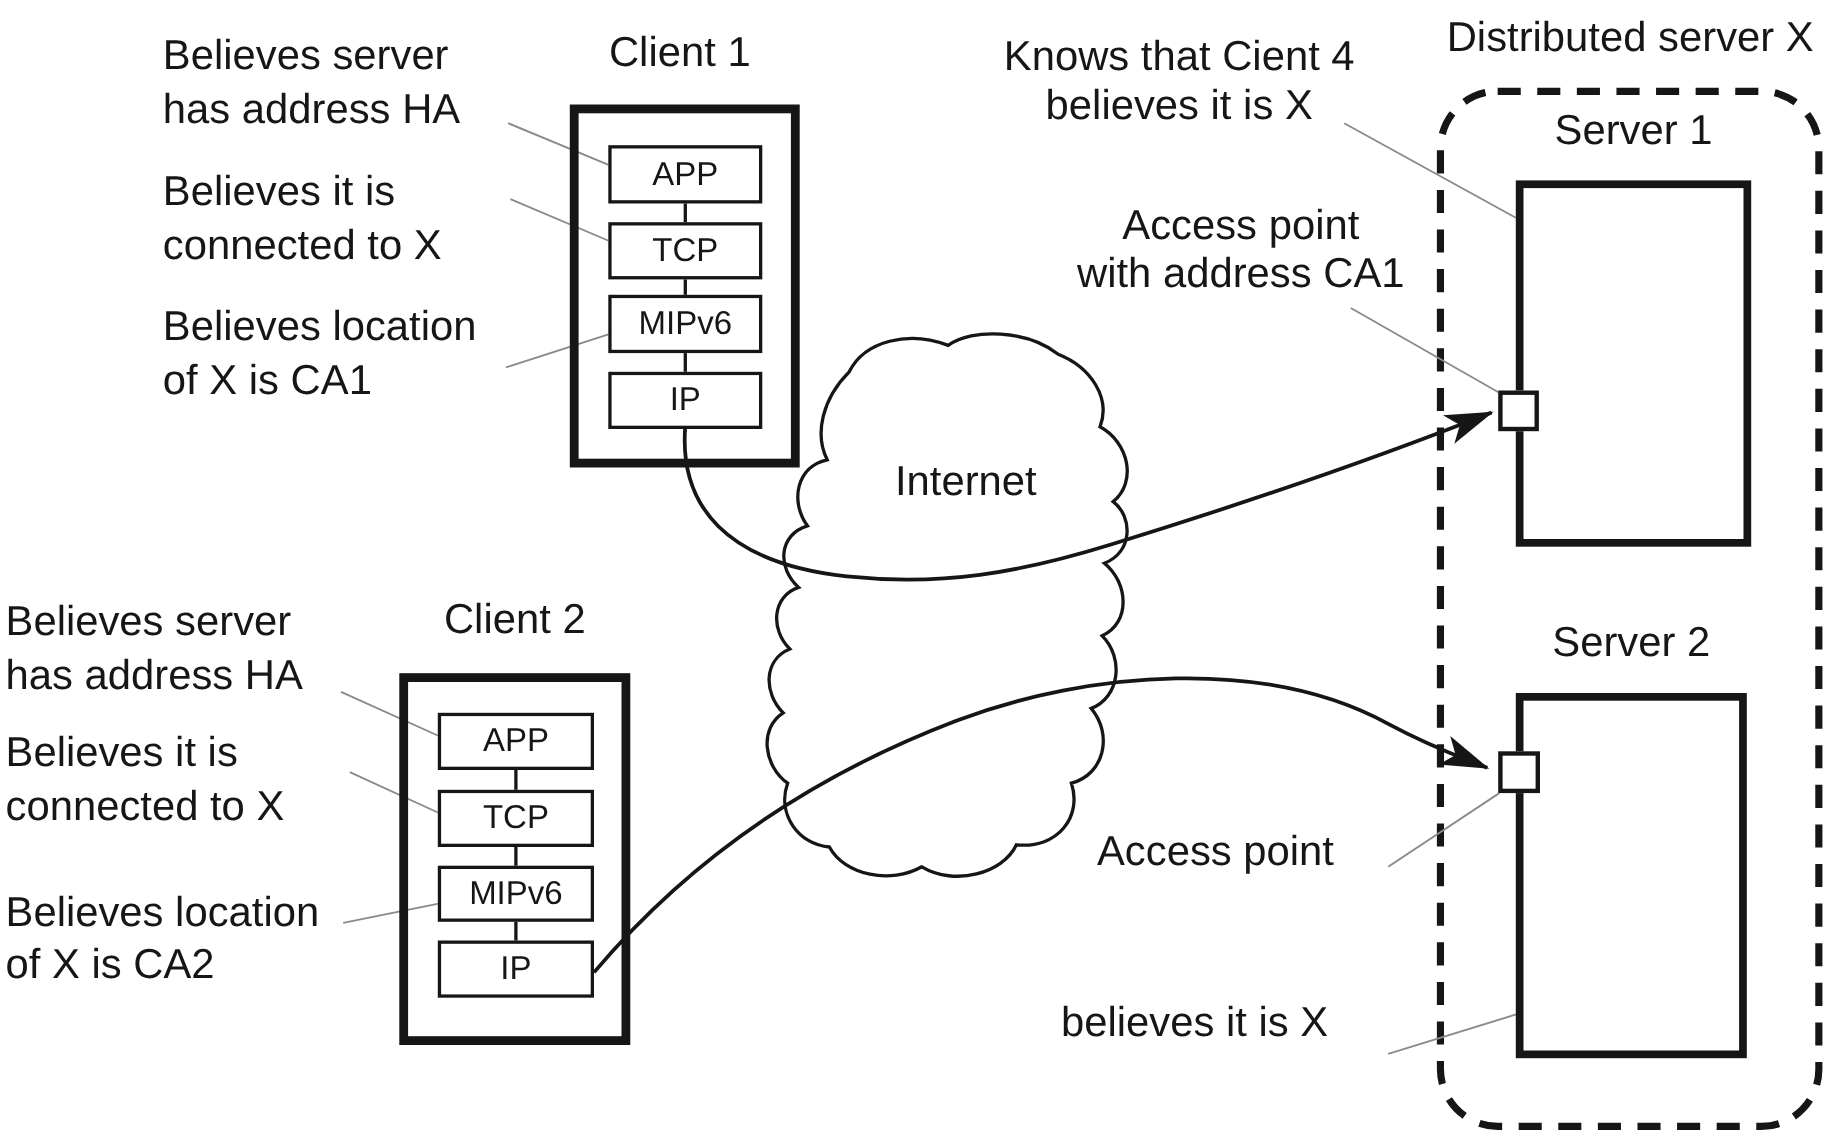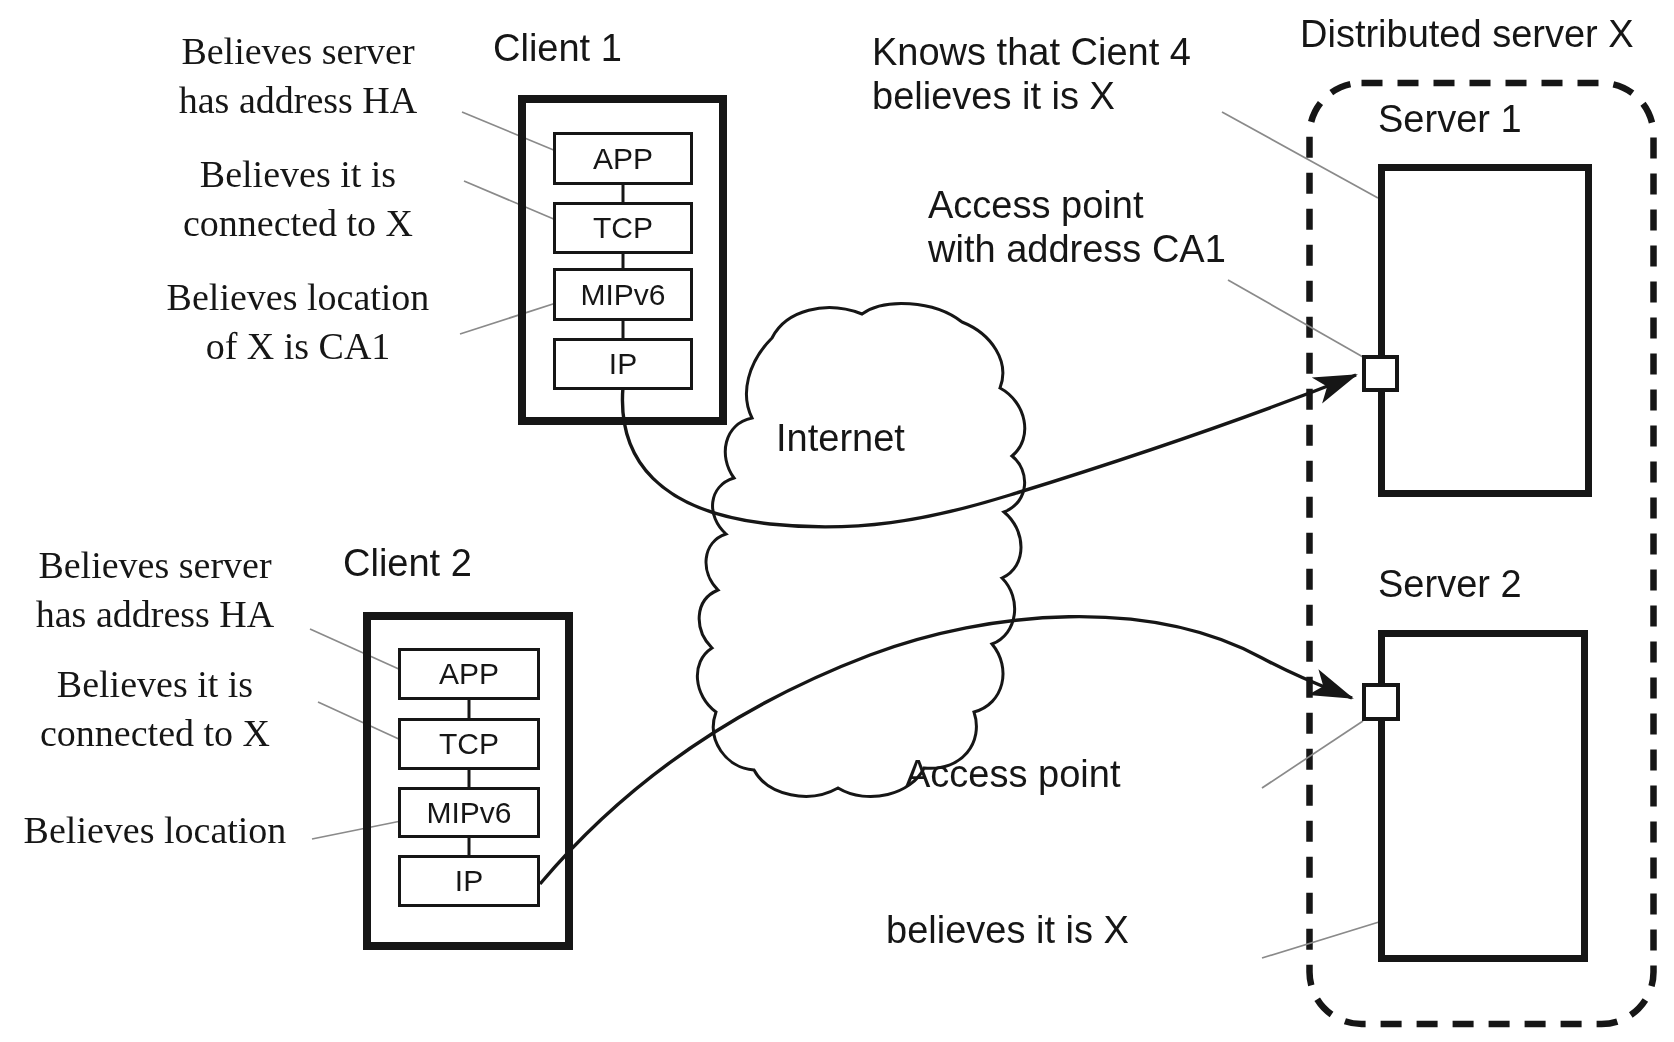--- a/index.html
+++ b/index.html
@@ -3,22 +3,22 @@
 <meta charset="utf-8">
 <style>
   html,body{margin:0;padding:0;background:#ffffff;}
   .canvas{
     position:relative;width:1674px;height:1042px;background:#ffffff;
     font-family:"Liberation Sans", sans-serif;color:#161616;overflow:hidden;
   }
   svg.art{position:absolute;left:0;top:0;}
   .t{position:absolute;font-size:38px;line-height:44px;}
   .t .ln{white-space:nowrap;}
-  .right{text-align:center;font-family:Liberation Serif, serif;}
-  .center{text-align:left;}
+  .right{text-align:left;}
+  .center{text-align:center;}
   .lh49{line-height:49px;}
   .lh47{line-height:47px;}
   .cbox{position:absolute;box-sizing:border-box;border:8px solid #161616;background:transparent;}
   .sbox{position:absolute;box-sizing:border-box;border:7px solid #161616;background:transparent;}
   .proto{
     position:absolute;box-sizing:border-box;border:3px solid #161616;background:#ffffff;
     display:flex;align-items:center;justify-content:center;font-size:30px;
   }
   .ap{position:absolute;box-sizing:border-box;background:#ffffff;border:4px solid #161616;}
 </style>
@@ -112,20 +112,21 @@
   <div class="t right lh49" style="left:5px;top:541px;width:300px">
     <div class="ln">Believes server</div>
     <div class="ln">has address HA</div>
   </div>
   <div class="t right lh49" style="left:5px;top:660px;width:300px">
     <div class="ln">Believes it is</div>
     <div class="ln">connected to X</div>
   </div>
   <div class="t right lh47" style="left:5px;top:807px;width:300px">
     <div class="ln">Believes location</div>
+    <div class="ln">of X is CA2</div>
   </div>
 
   <div class="t center" style="left:776px;top:416px;width:204px">Internet</div>
 
   <div class="t center" style="left:1300px;top:12px;width:364px">Distributed server X</div>
 
   <div class="t center" style="left:1378px;top:97px;width:214px">Server 1</div>
   <div class="sbox" style="left:1378px;top:164px;width:214px;height:333px"></div>
   <div class="ap" style="left:1362px;top:355px;width:37px;height:37px"></div>
 

